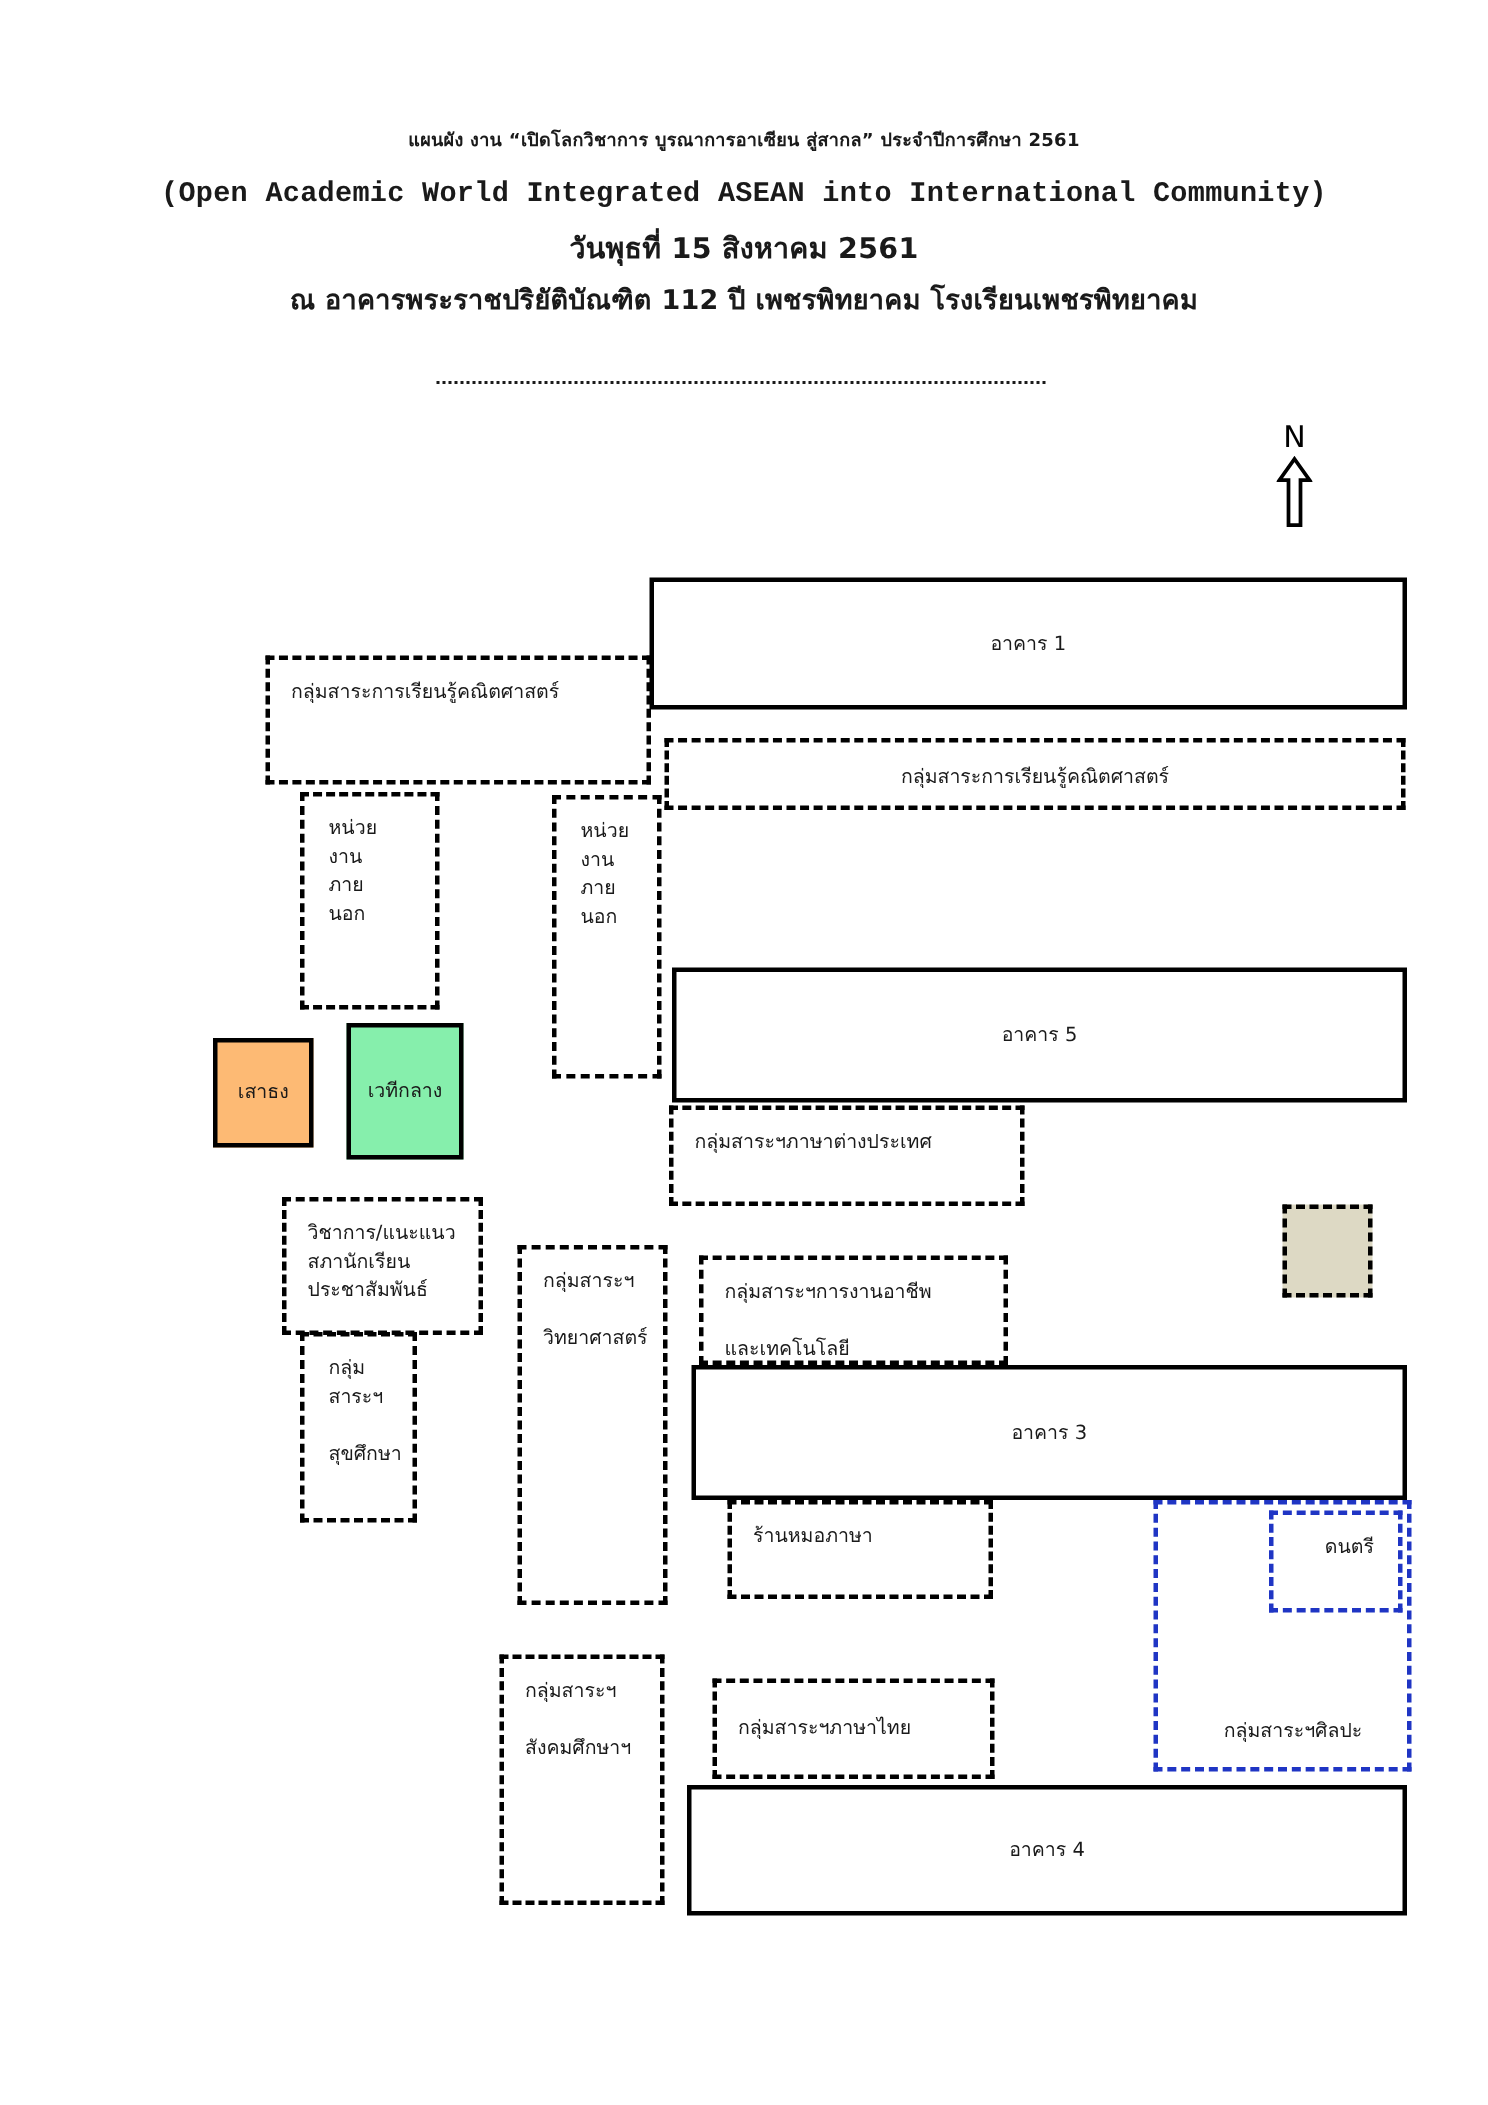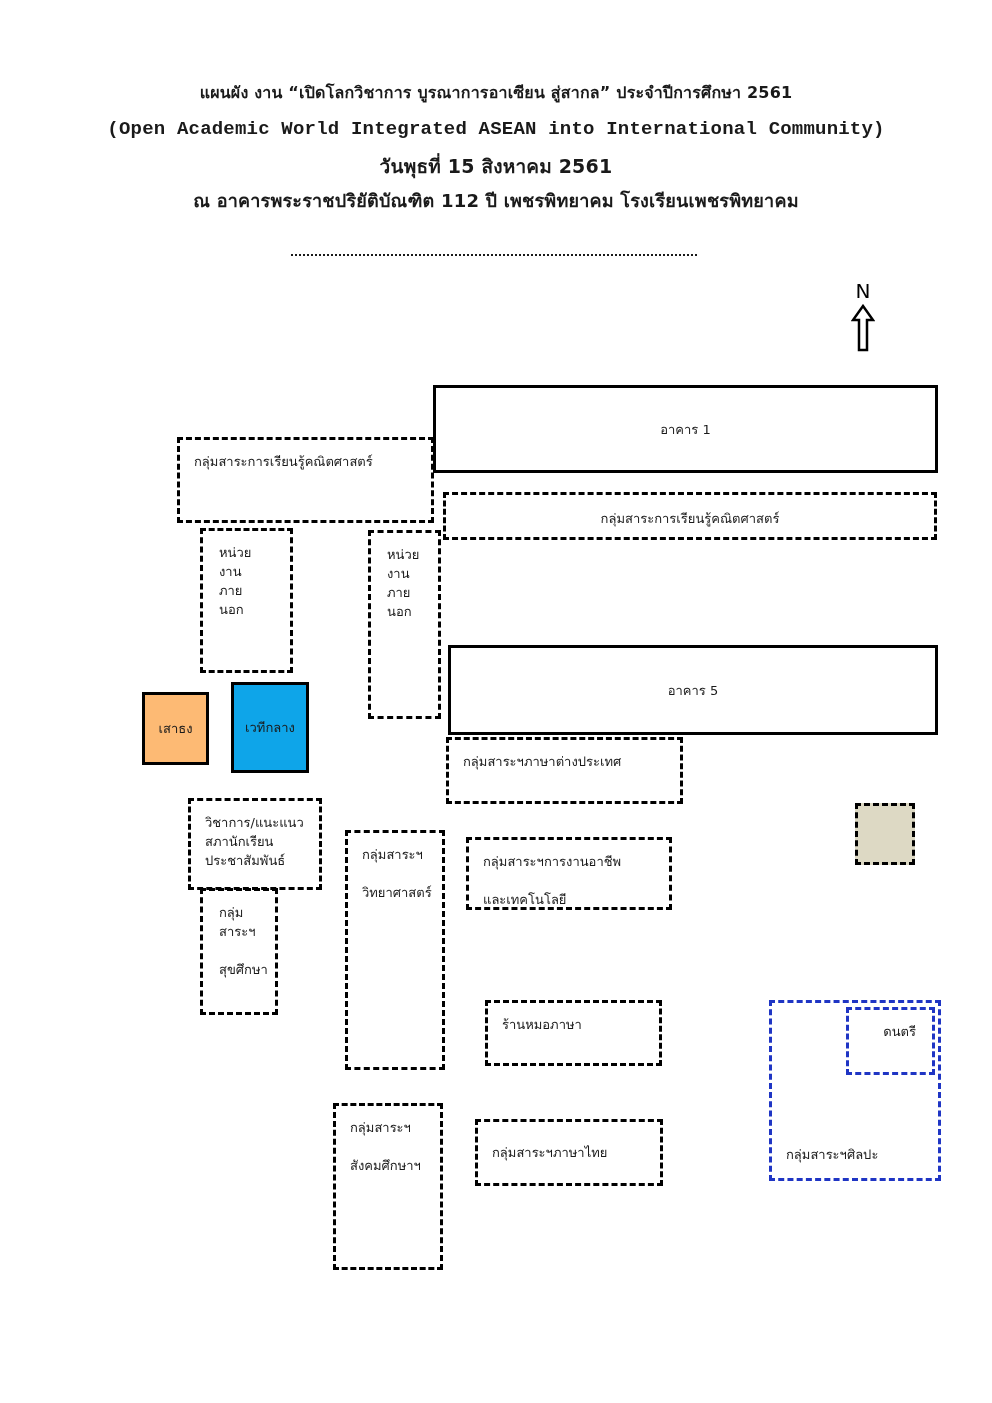--- a/index.html
+++ b/index.html
@@ -27,21 +27,21 @@
     left: 0;
     top: 78px;
     width: 992px;
     text-align: center;
   }
   .header-line {
     font-weight: bold;
     color: #1a1a1a;
     letter-spacing: 0.2px;
   }
-  .h-title   { font-size: 16px; line-height: 30px; }
+  .h-title   { font-size: 12px; line-height: 30px; }
   .h-subtitle{ font-size: 19px; line-height: 30px; margin-top: 6px; font-family: Liberation Mono, monospace; }
   .h-date    { font-size: 19px; line-height: 30px; margin-top: 7px; }
   .h-venue   { font-size: 18px; line-height: 30px; margin-top: 5px; }
 
   .dotted-rule {
     position: absolute;
     left: 291px;
     top: 254px;
     width: 406px;
     height: 0;
@@ -98,21 +98,21 @@
   .solid-thick { border: 3px solid #000000; }
   .dashed-blk  { border: 3px dashed #000000; }
   .dashed-blue { border: 3px dashed #1f35c4; }
 
   
   .lab-center  { align-items: center;     justify-content: center; text-align: center; }
   .lab-topctr  { align-items: flex-start; justify-content: center; text-align: center; padding-top: 14px; }
   .lab-topleft { align-items: flex-start; justify-content: flex-start; text-align: left; padding: 12px 0 0 14px; }
   .lab-midleft { align-items: center;     justify-content: flex-start; text-align: left; padding-left: 14px; }
   .lab-topright{ align-items: flex-start; justify-content: flex-end; text-align: right; padding: 12px 16px 0 0; }
-  .lab-botleft { align-items: flex-end;   justify-content: flex-start; text-align: left; padding: 0 0 14px 14px; }
+  .lab-botleft { align-items: flex-end;   justify-content: center; text-align: left; padding: 0 0 14px 14px; }
   .lab-vstack  { align-items: flex-start; justify-content: flex-start; text-align: left; padding: 12px 0 0 16px; }
 
   .big-label { font-size: 17px; line-height: 24px; }
   .stacked   { line-height: 27px; }
 </style>
 </head>
 <body>
 
 <div id="page">
 
@@ -136,21 +136,27 @@
   <div class="map">
 
     <div class="zone solid-thick lab-center" style="left:433px; top:385px; width:505px; height:88px;">
       <span class="zone-label big-label">อาคาร 1</span>
     </div>
 
     <div class="zone solid-thick lab-center" style="left:448px; top:645px; width:490px; height:90px;">
       <span class="zone-label big-label">อาคาร 5</span>
     </div>
 
-
+    <div class="zone solid-thick lab-center" style="left:461px; top:910px; width:477px; height:90px;">
+      <span class="zone-label big-label">อาคาร 3</span>
+    </div>
+
+    <div class="zone solid-thick lab-center" style="left:458px; top:1190px; width:480px; height:87px;">
+      <span class="zone-label big-label">อาคาร 4</span>
+    </div>
 
     <div class="zone dashed-blk lab-topleft" style="left:177px; top:437px; width:257px; height:86px;">
       <span class="zone-label">กลุ่มสาระการเรียนรู้คณิตศาสตร์</span>
     </div>
 
     <div class="zone dashed-blk lab-topctr" style="left:443px; top:492px; width:494px; height:48px;">
       <span class="zone-label">กลุ่มสาระการเรียนรู้คณิตศาสตร์</span>
     </div>
 
     <div class="zone dashed-blk lab-vstack stacked" style="left:200px; top:528px; width:93px; height:145px;">
@@ -164,21 +170,21 @@
       <span class="zone-label stacked">หน่วย
 งาน
 ภาย
 นอก</span>
     </div>
 
     <div class="zone solid-thick lab-center" style="left:142px; top:692px; width:67px; height:73px; background:#fdba74;">
       <span class="zone-label big-label">เสาธง</span>
     </div>
 
-    <div class="zone solid-thick lab-center" style="left:231px; top:682px; width:78px; height:91px; background:#0ea5e9;">
+    <div class="zone solid-thick lab-center" style="left:231px; top:682px; width:78px; height:91px; background:#86efac;">
       <span class="zone-label">เวทีกลาง</span>
     </div>
 
     <div class="zone dashed-blk lab-topleft" style="left:188px; top:798px; width:134px; height:92px;">
       <span class="zone-label">วิชาการ/แนะแนว
 สภานักเรียน
 ประชาสัมพันธ์</span>
     </div>
 
     <div class="zone dashed-blk lab-vstack" style="left:200px; top:888px; width:78px; height:127px;">

